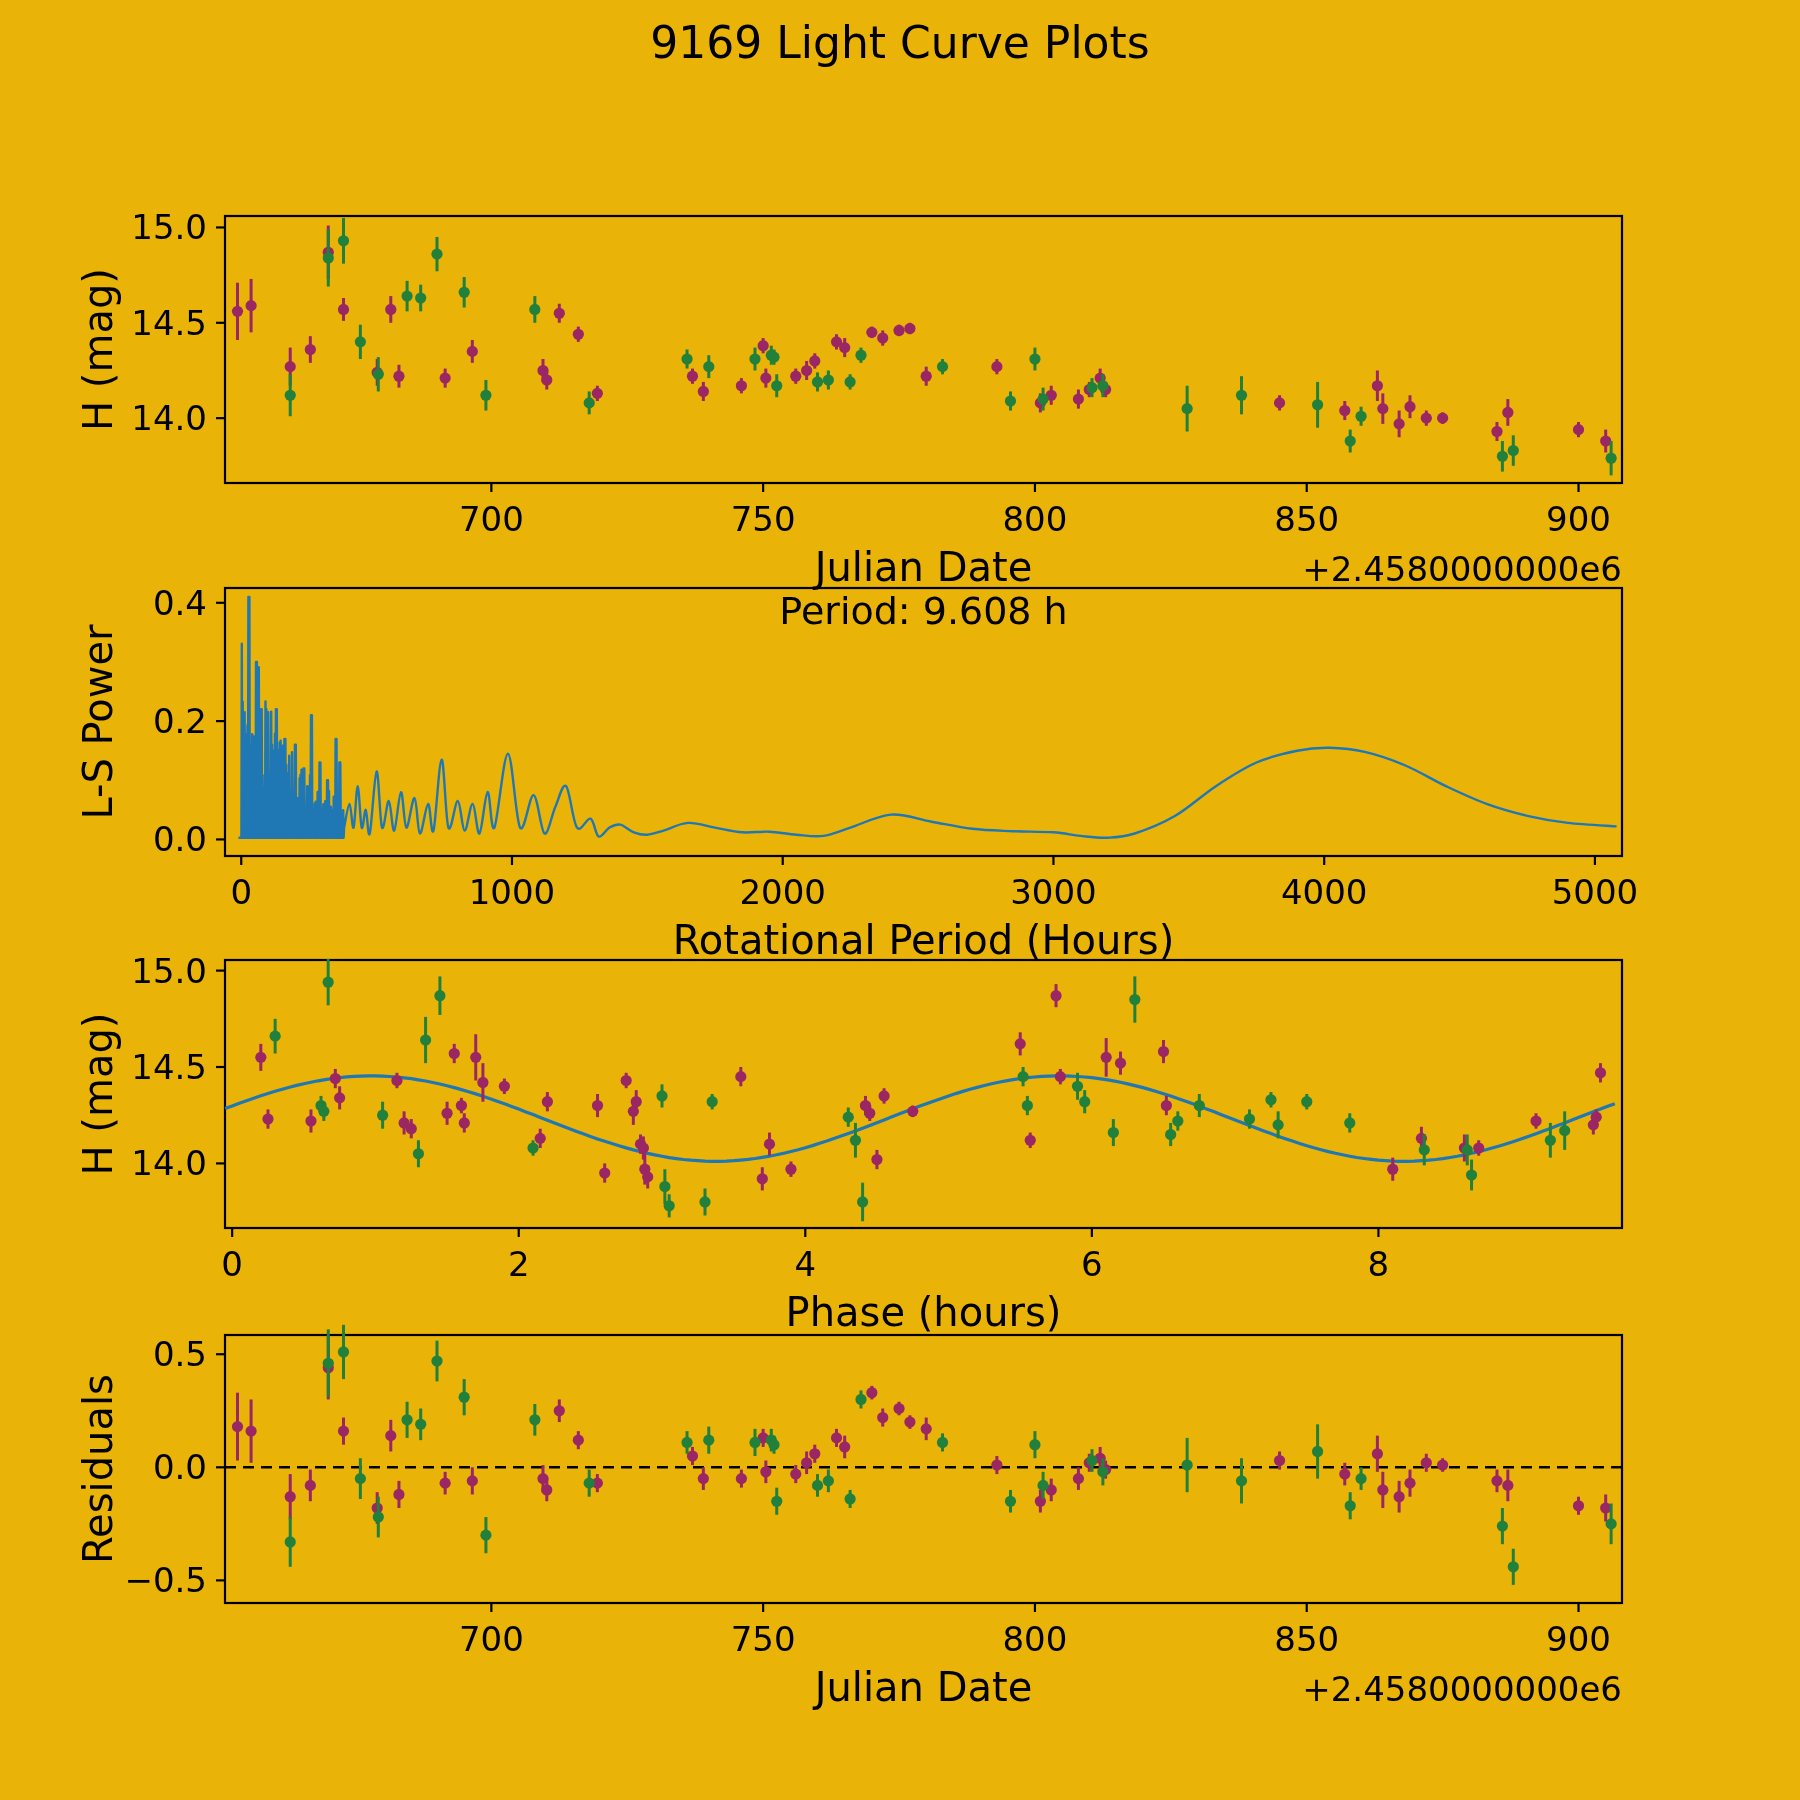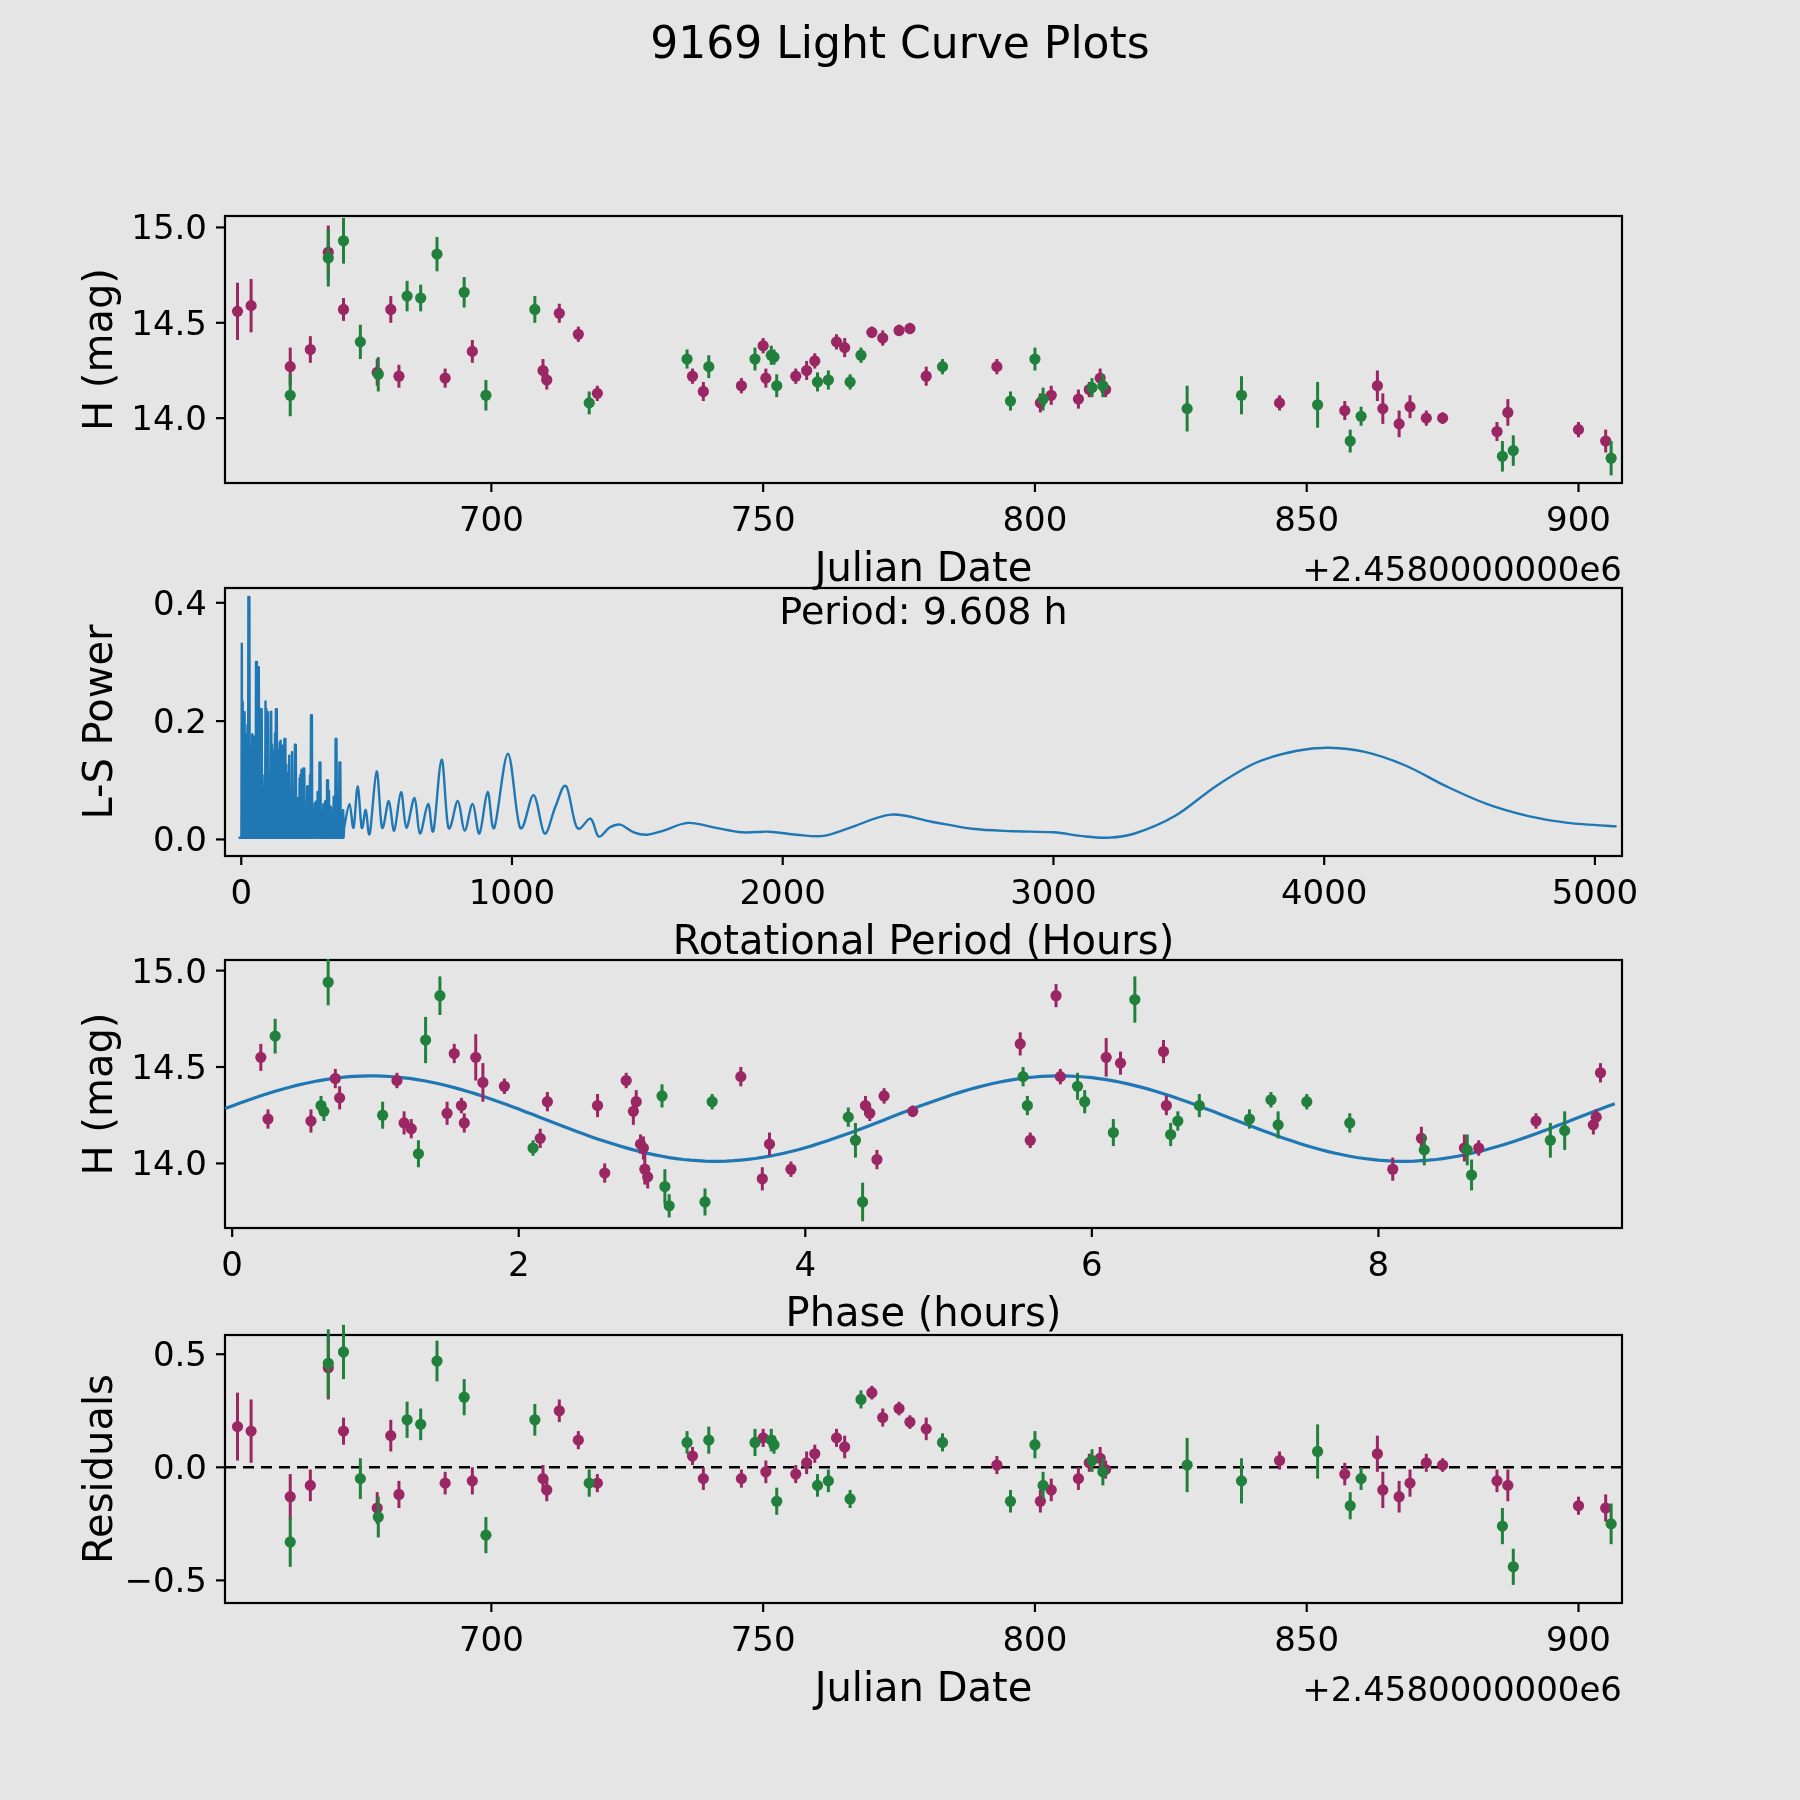--- a/index.html
+++ b/index.html
@@ -1,16 +1,16 @@
 <!DOCTYPE html>
 <html><head>
 <meta charset="utf-8">
 <style>
   html,body{margin:0;padding:0;background:#ffffff;}
-  #page{width:1800px;height:1800px;position:relative;background:#e5e5e5;
+  #page{width:1800px;height:1800px;position:relative;background:#eab308;
         font-family:"DejaVu Sans","Liberation Sans",sans-serif;}
   svg text{font-family:"DejaVu Sans","Liberation Sans",sans-serif;fill:#000000;}
   .fig-title{font-size:44px;}
   .ax-label{font-size:40px;}
   .tick-label{font-size:34px;}
   .annot{font-size:38px;}
 </style>
 </head>
 <body>
 

